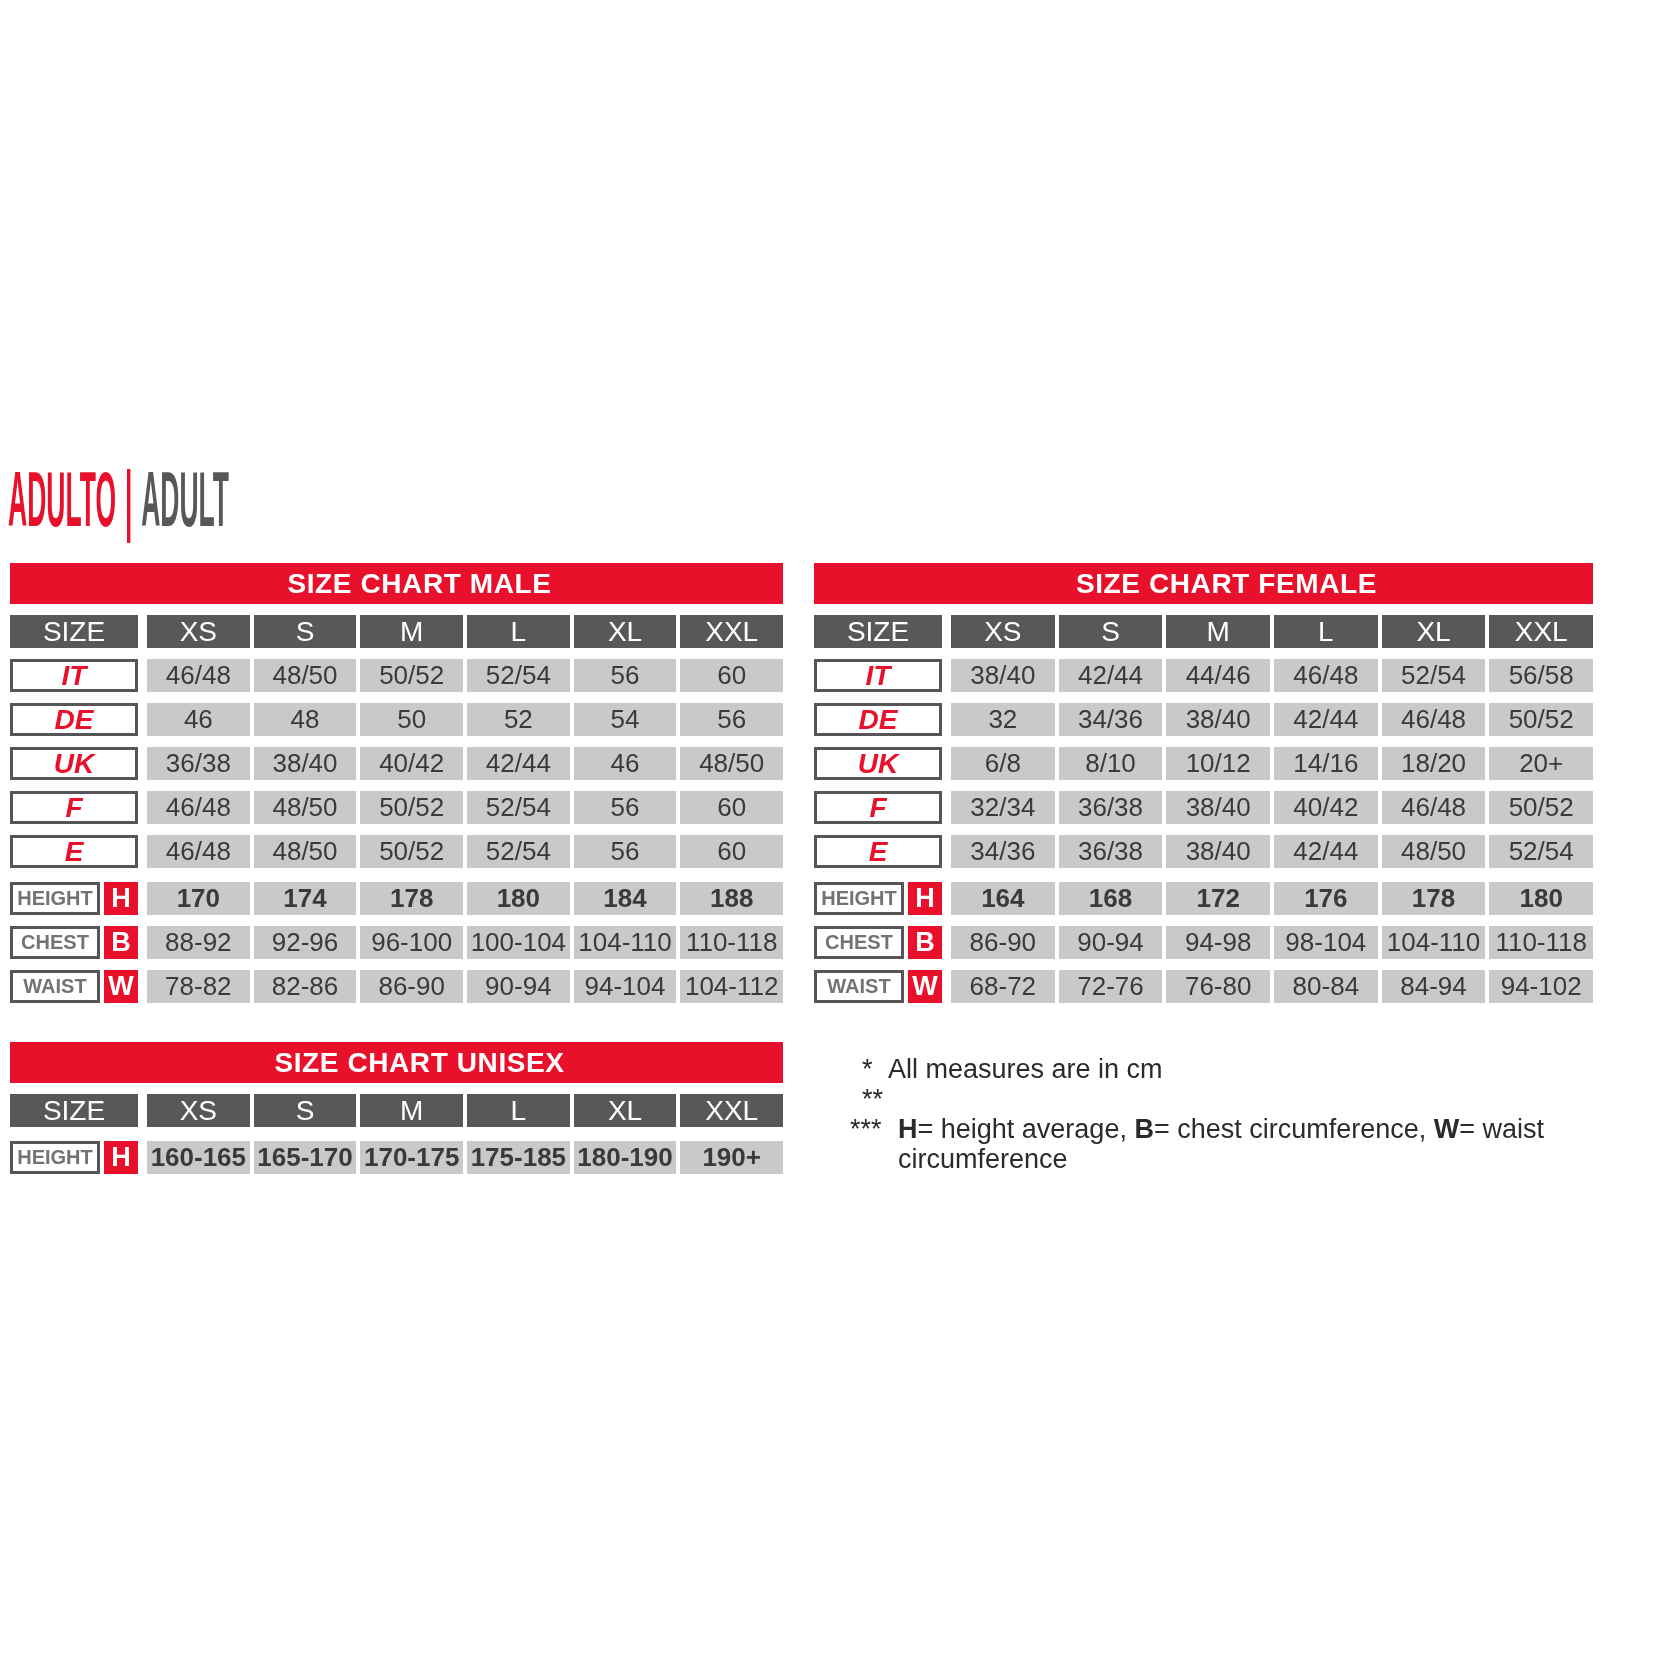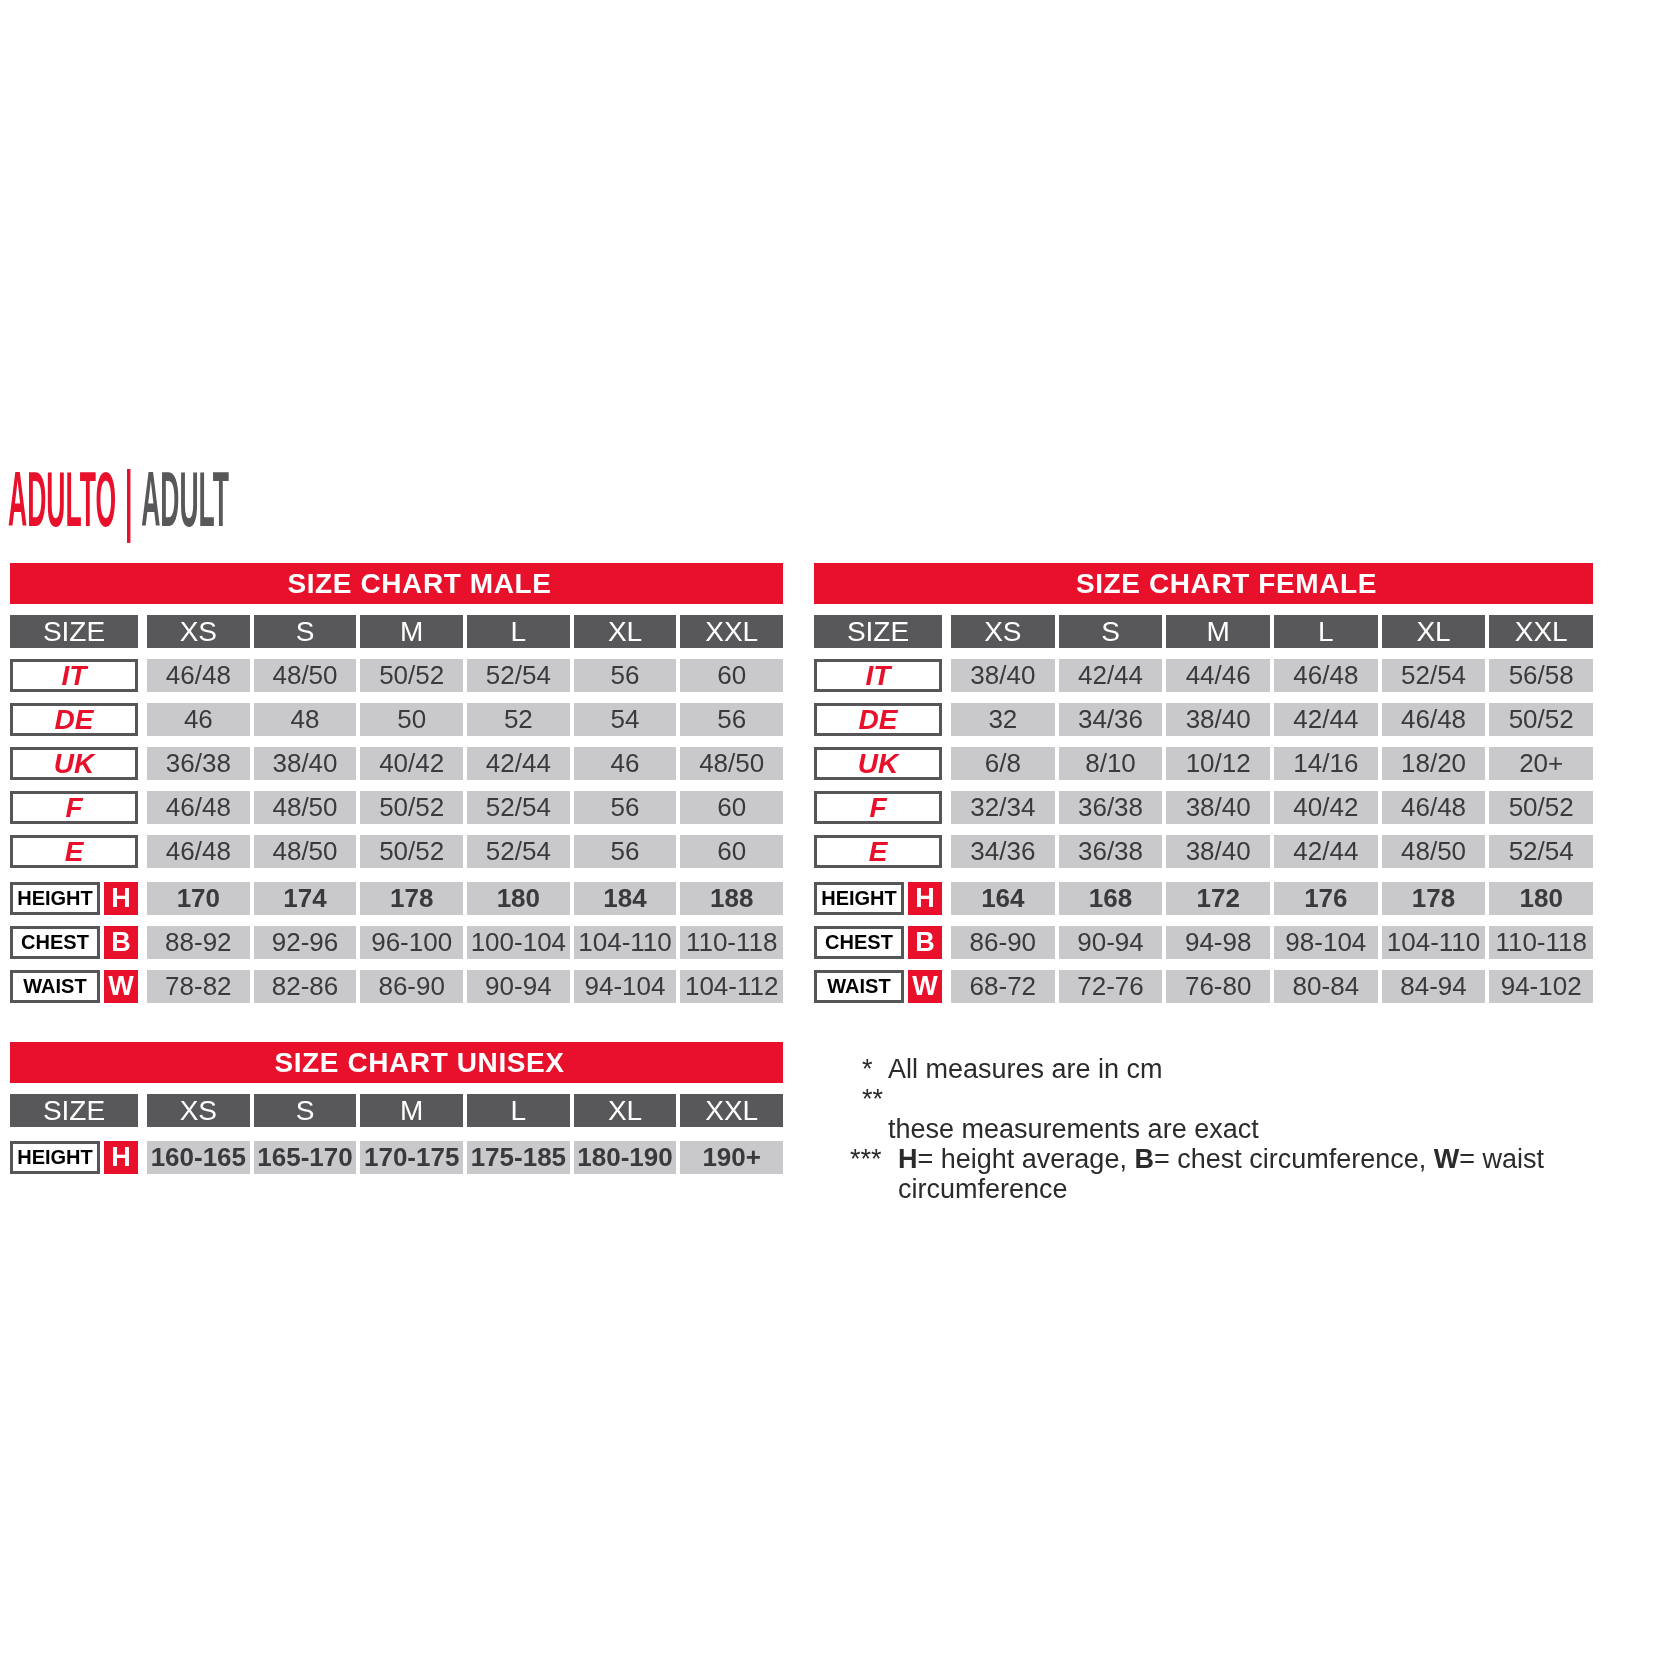--- a/index.html
+++ b/index.html
@@ -34,21 +34,21 @@
   .row{display:flex;height:33px;margin-top:11px;}
   .row.gap{margin-top:14px;}
   .cell{display:flex;align-items:center;justify-content:center;box-sizing:border-box;}
   .labelcol{width:128px;margin-right:5px;flex-shrink:0;}
   .datacol{flex:1;margin-left:4px;}
   .head{background:var(--dark);color:#fff;font-size:28px;}
   .cellgray{background:var(--light);font-size:26px;color:var(--text);}
   .countrylabel{background:#fff;border:3px solid var(--border);color:var(--red);font-weight:bold;font-size:28px;font-style:italic;}
   .mwrap{width:128px;margin-right:5px;flex-shrink:0;display:flex;}
   .mlabel{
-    width:90px;flex-shrink:0;border:3px solid var(--border);background:#fff;color:#000000;
+    width:90px;flex-shrink:0;border:3px solid var(--border);background:#fff;color:#737373;
     font-weight:bold;font-size:20px;display:flex;align-items:center;justify-content:center;box-sizing:border-box;
   }
   .badge{
     width:34px;margin-left:4px;background:var(--red);color:#fff;font-weight:bold;font-size:27px;
     display:flex;align-items:center;justify-content:center;
   }
   .bold{font-weight:bold;}
   
   .footnotes{
     position:absolute;left:862px;top:1054px;width:792px;
@@ -280,21 +280,21 @@
       </div>
     </section>
 
   <div class="footnotes">
     <div class="note" id="note1">
       <span class="marker">*</span>
       <span class="ntext">All measures are in cm</span>
     </div>
     <div class="note" id="note2">
       <span class="marker">**</span>
-      <span class="ntext"><br><span>these measurements are exact</span></span>
+      <span class="ntext"><br></span>
     </div>
     <div class="note" id="note3">
       <span class="marker">***</span>
       <span class="ntext"><b>H</b><span>= height average, </span><b>B</b><span>= chest circumference, </span><b>W</b><span>= waist circumference</span></span>
     </div>
   </div>
 
 </div>
 
 </body></html>

